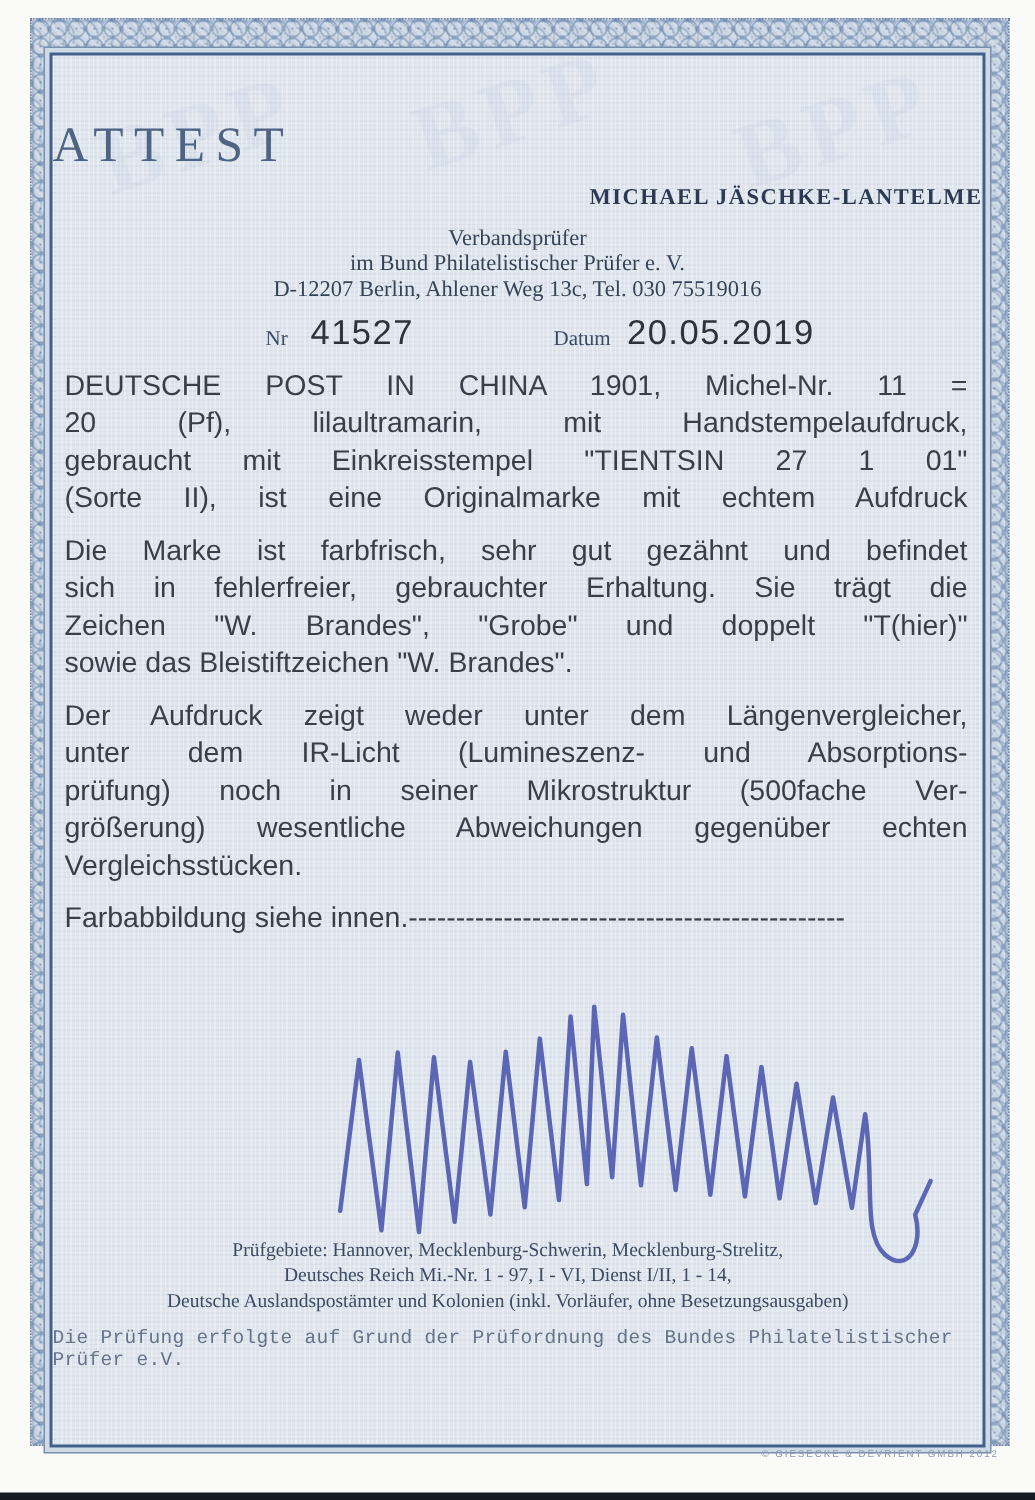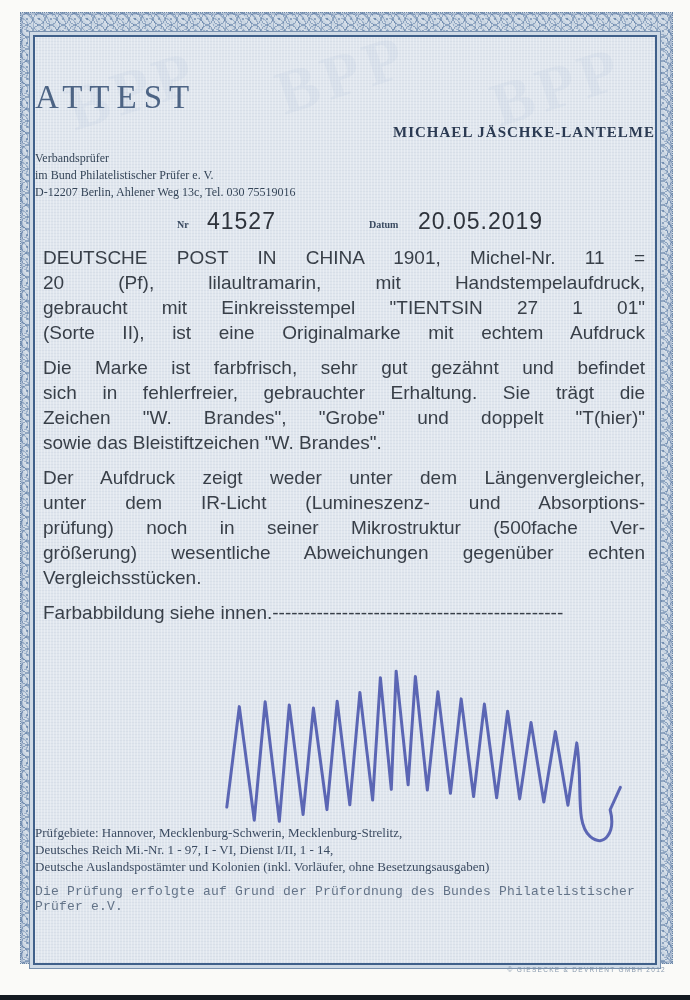--- a/index.html
+++ b/index.html
@@ -39,44 +39,44 @@
     position:absolute;left:0;right:0;top:42px;text-align:left;
     font-family:"Liberation Serif",serif;font-size:33px;letter-spacing:7px;
     color:#4d6484;
   }
   .name{
     position:absolute;left:0;right:0;top:87px;text-align:right;
     font-family:"Liberation Serif",serif;font-weight:700;font-size:15px;
     letter-spacing:1px;color:#2b3a52;
   }
   .sub{
-    position:absolute;left:0;right:0;
-    font-family:"Liberation Serif",serif;font-size:12px;color:#344457;
+    position:absolute;left:0;right:0;text-align:center;
+    font-family:"Liberation Serif",serif;font-size:15px;color:#344457;
   }
   .sub.role{top:114px}
   .sub.org{top:131px}
   .sub.addr{top:148px}
   .metalabel{
-    position:absolute;font-family:"Liberation Serif",serif;font-size:10px;color:#3a4a60;font-weight:bold;
+    position:absolute;font-family:"Liberation Serif",serif;font-size:14px;color:#3a4a60;
   }
   .metavalue{
     position:absolute;font-family:"Liberation Sans",sans-serif;font-size:23px;
     color:#2e333b;letter-spacing:1px;
   }
   .body{
     position:absolute;left:8px;right:10px;top:208px;
     font-size:19px;line-height:25px;color:#383f48;
   }
   .para{margin:0 0 10px 0;}
   .para .bline{text-align:justify;text-align-last:justify;}
   .para .bline.last{text-align-last:left;}
   .closing{margin-top:2px;white-space:nowrap;overflow:hidden;}
   .sig{position:absolute;left:180px;top:605px;width:430px;height:225px;}
   .areas{
-    position:absolute;left:0;right:13px;top:787px;
+    position:absolute;left:0;right:13px;top:787px;text-align:center;
     font-family:"Liberation Serif",serif;font-size:13px;line-height:17px;color:#3b4b61;
   }
   .legal{
     position:absolute;left:0;right:0;top:847px;text-align:left;
     font-family:Liberation Mono, monospace;font-size:13px;color:#56677d;
     letter-spacing:.2px;opacity:.9;
   }
   .copyright{
     position:absolute;right:24px;top:966px;
     font-size:6.5px;letter-spacing:1.3px;color:#8899ad;

